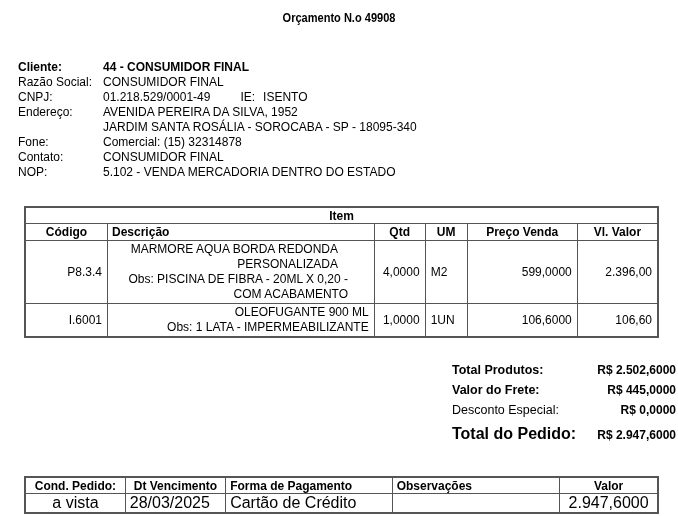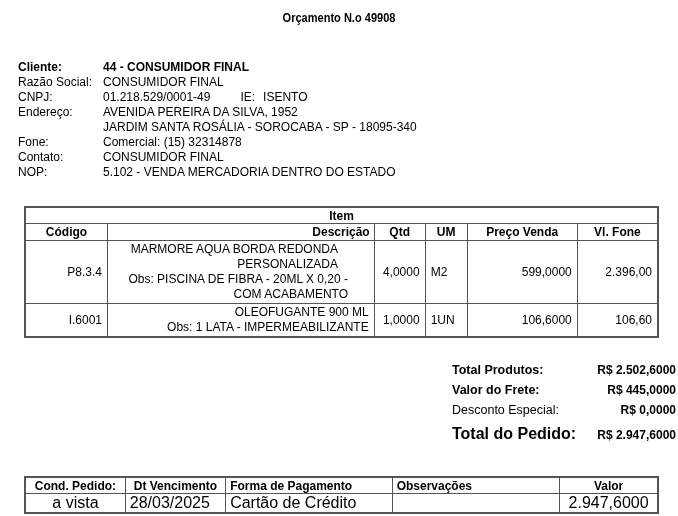--- a/index.html
+++ b/index.html
@@ -83,21 +83,21 @@
     .items th.item-cap {
       text-align: center;
       height: 15px;
     }
     .items td {
       padding: 1px 5px;
       vertical-align: middle;
       line-height: 15px;
       text-align: right;
     }
-    .items th.desc { text-align: right; }
+    .items th.desc { text-align: left; }
     .items td.num { text-align: right; }
     .items td.qtd { text-align: right; }
     .items td.um { text-align: left; }
 
     .totals {
       position: absolute;
       left: 452px;
       top: 363px;
       width: 224px;
     }
@@ -203,21 +203,21 @@
   <tbody>
       <tr>
     <th colspan="6" class="item-cap">Item</th>
   </tr>
   <tr>
     <th>Código</th>
     <th class="desc">Descrição</th>
     <th>Qtd</th>
     <th>UM</th>
     <th>Preço Venda</th>
-    <th>Vl. Fone</th>
+    <th>Vl. Valor</th>
   </tr>
   <tr style="height:62px">
     <td>P8.3.4</td>
     <td>
       <div style="width:225px">MARMORE AQUA BORDA REDONDA PERSONALIZADA</div>
       <div style="width:235px">Obs: PISCINA DE FIBRA - 20ML X 0,20 - COM ACABAMENTO</div>
     </td>
     <td class="qtd">4,0000</td>
     <td class="um">M2</td>
     <td class="num">599,0000</td>

